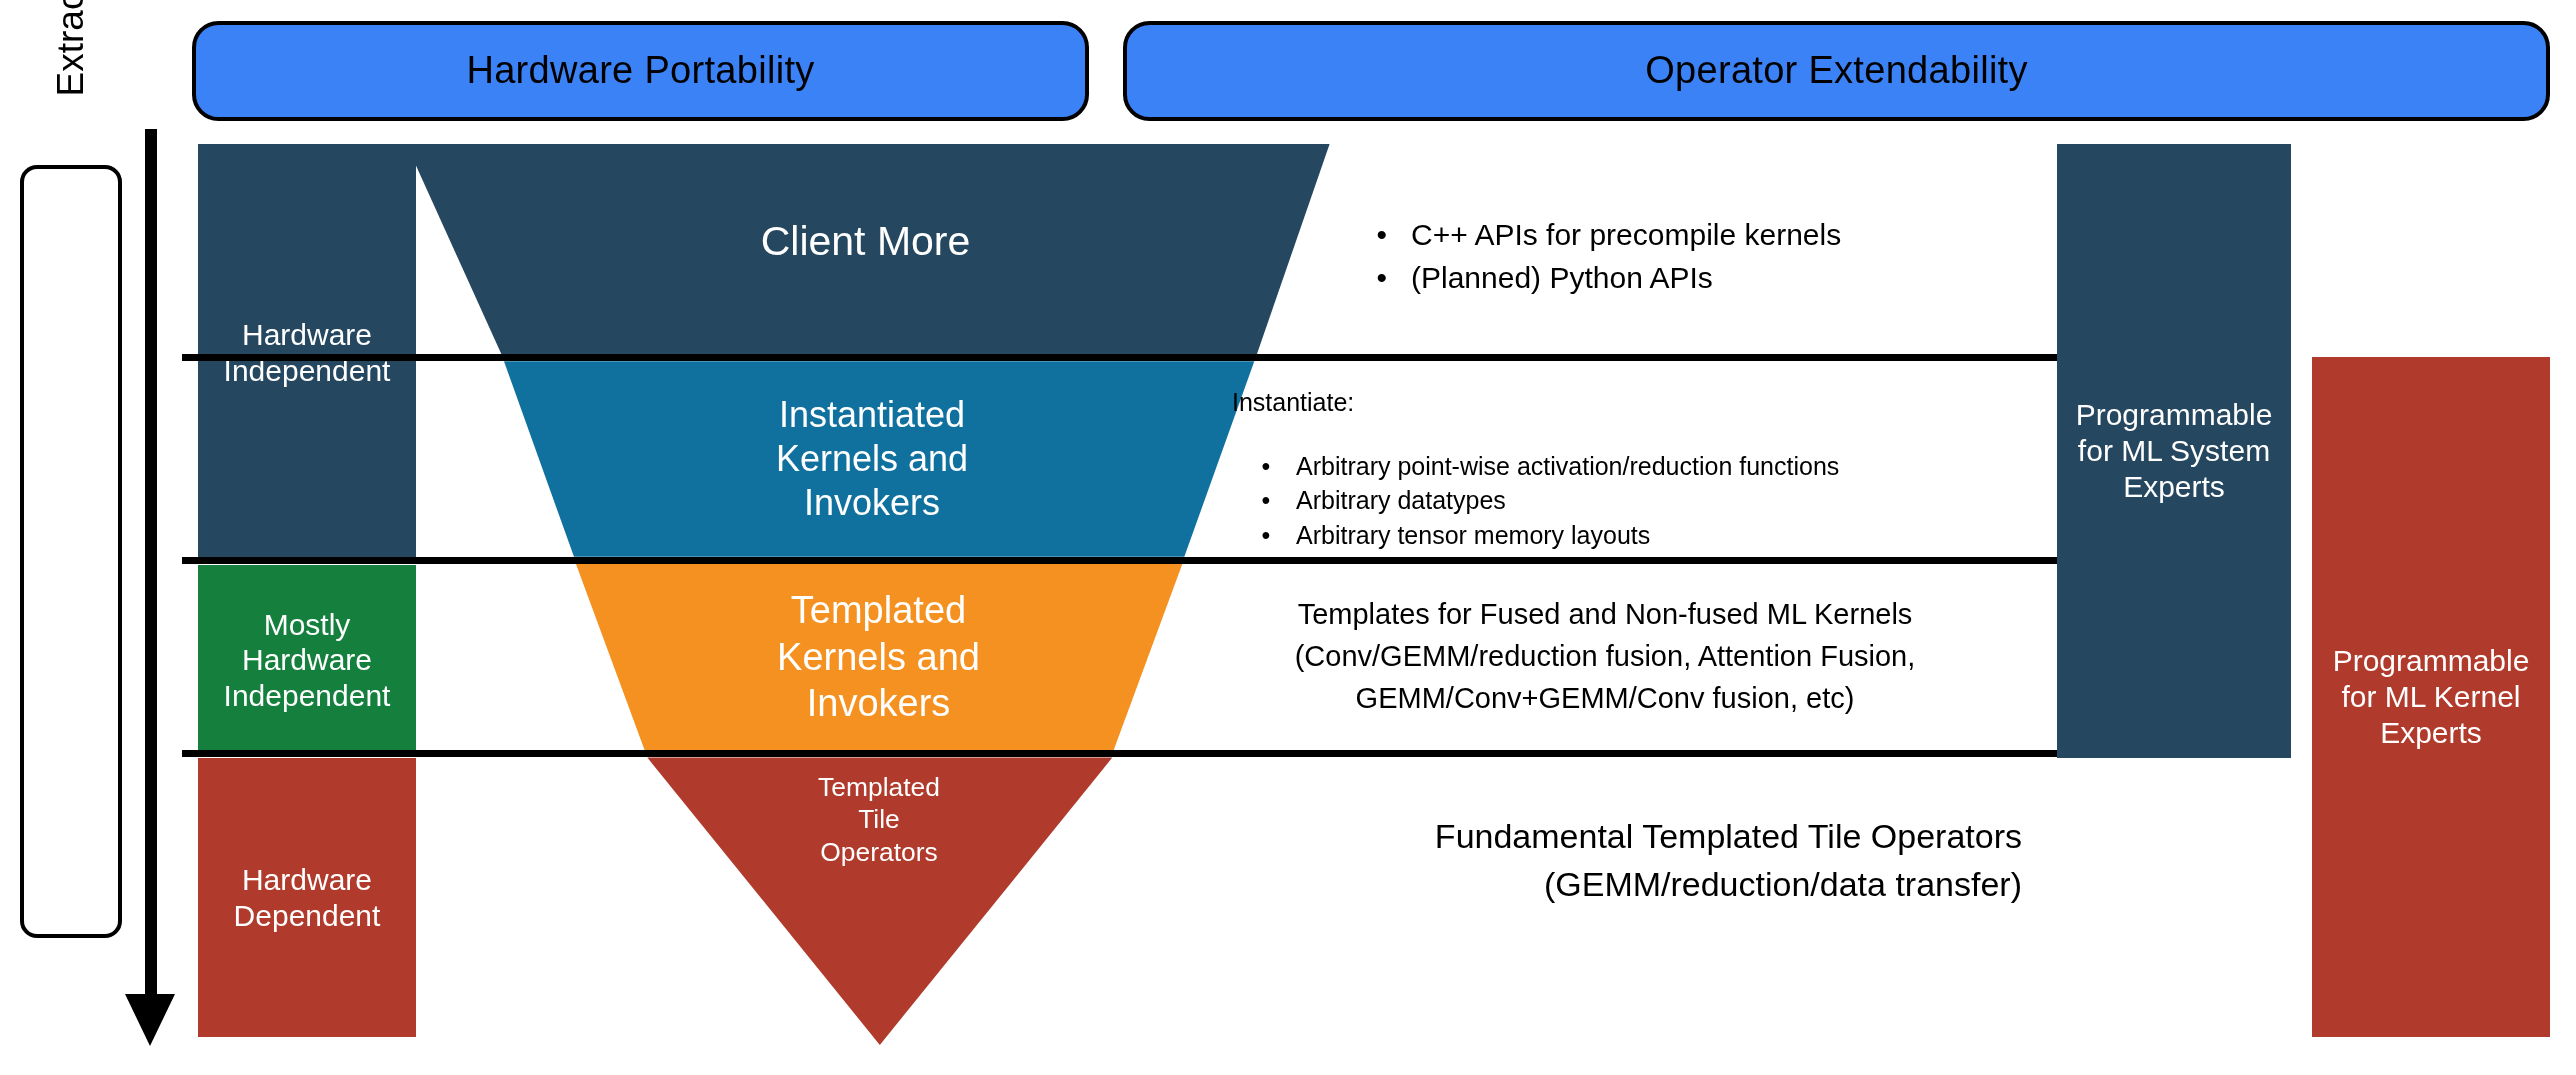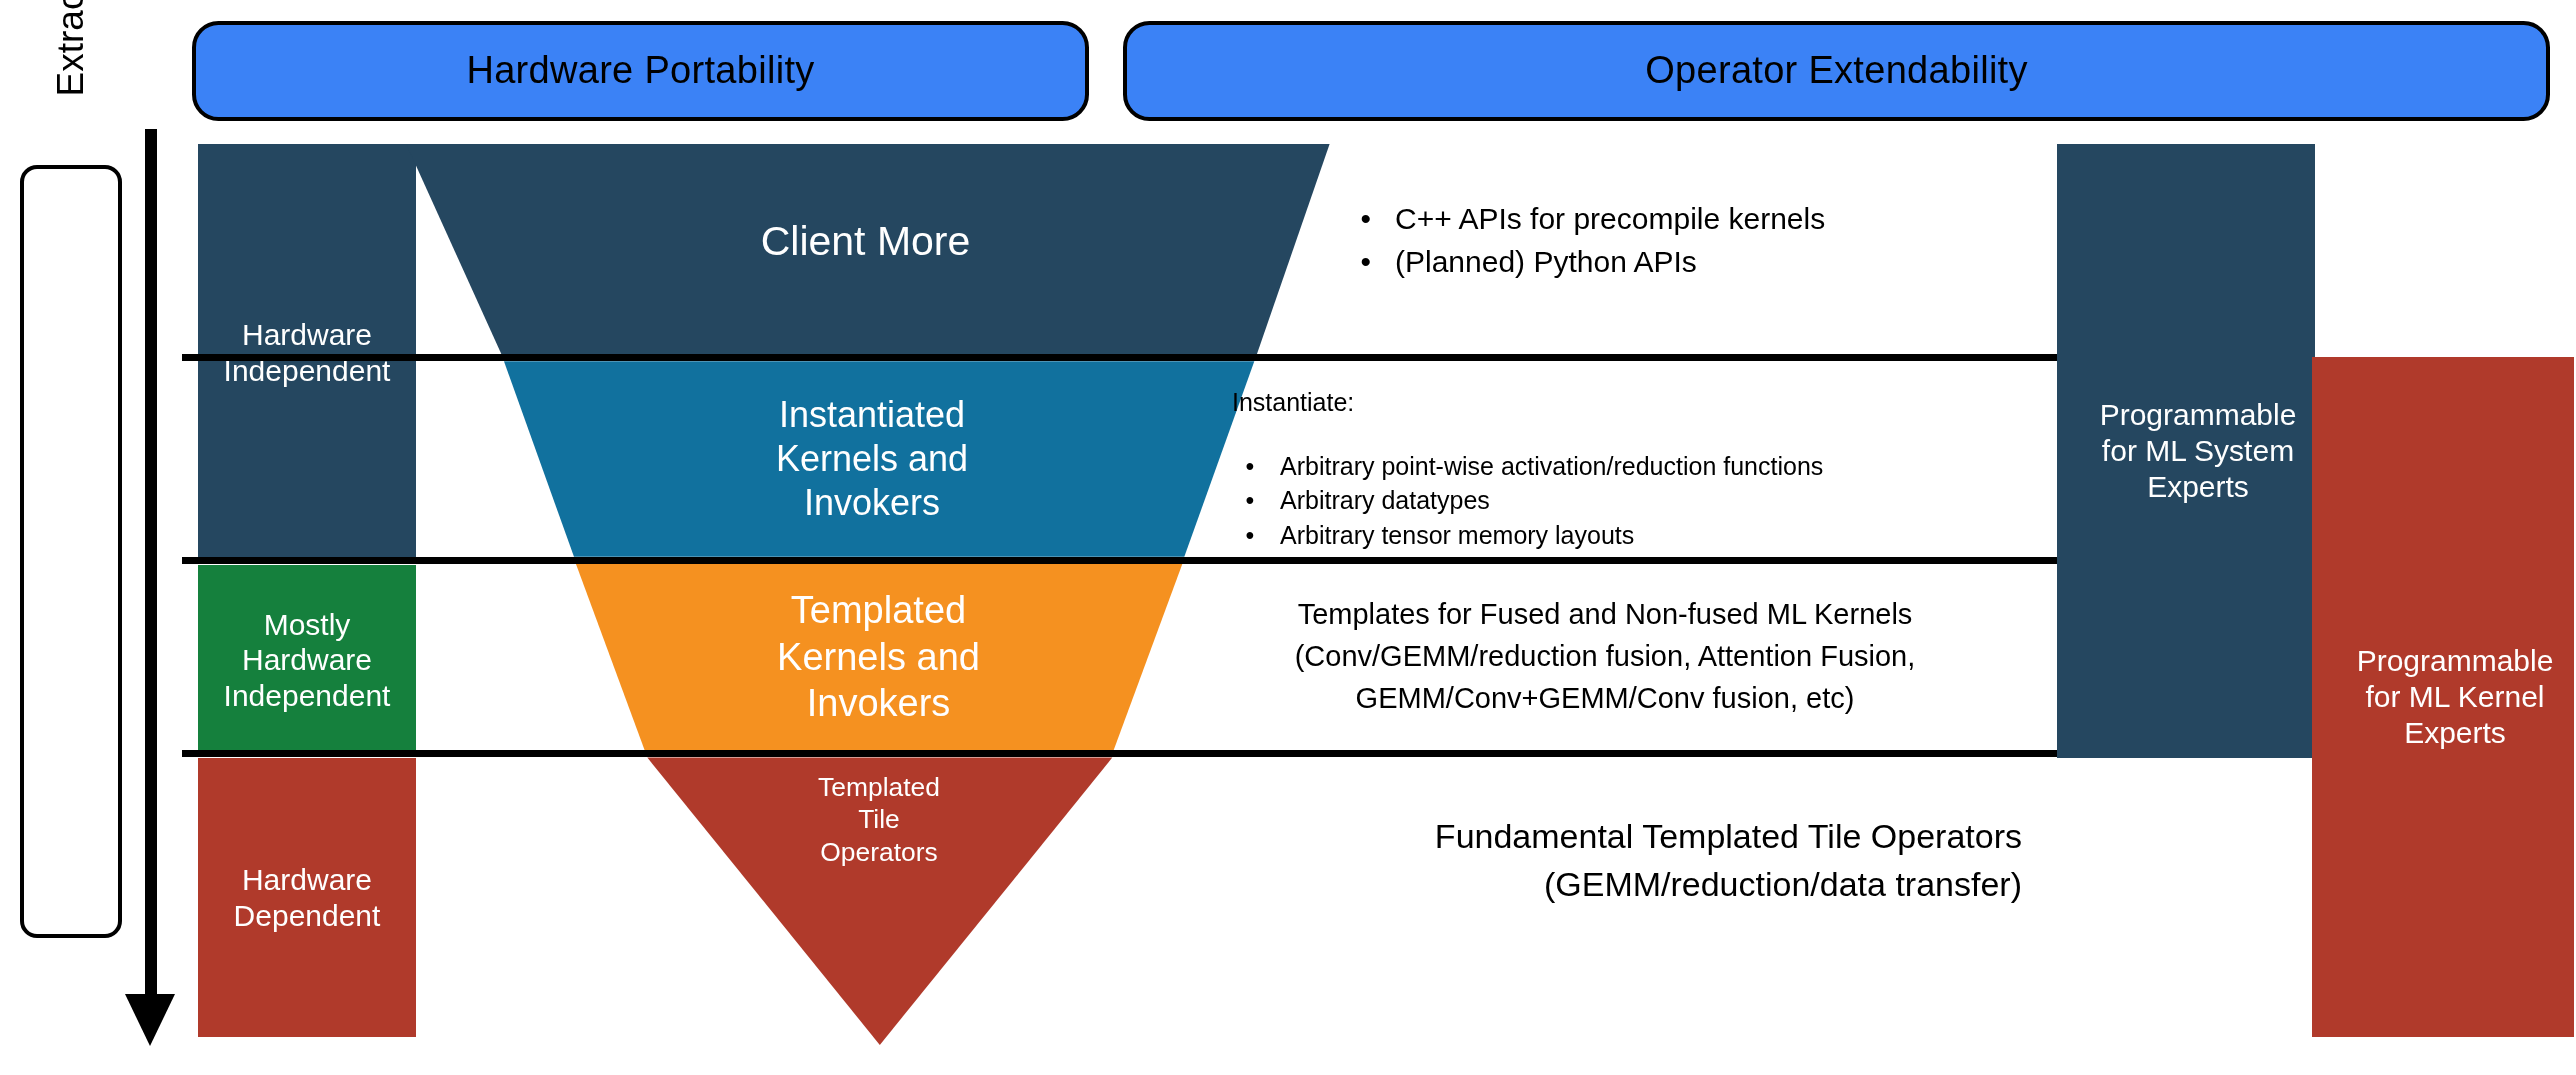--- a/index.html
+++ b/index.html
@@ -145,21 +145,21 @@
   }
   #desc-tmpl {
     left: 1169px; top: 593px; width: 872px;
     font-size: 29px; line-height: 1.45; text-align: center;
   }
   #desc-tile {
     left: 1110px; top: 812px; width: 912px;
     font-size: 34px; line-height: 1.42; text-align: right;
   }
   ul.bullets {
-    margin: 0;
+    margin: 16px;
     padding-left: 40px;
     list-style: none;
   }
   ul.bullets > li {
     position: relative;
     padding-left: 8px;
   }
   ul.bullets > li::before {
     content: "\2022";
     position: absolute;
@@ -171,21 +171,20 @@
   
   .rbar {
     position: absolute;
     display: flex;
     align-items: center;
     justify-content: center;
     text-align: center;
     color: #ffffff;
     font-size: 30px;
     line-height: 1.2;
-    padding-left: 24px;
   }
   #rbar-sys { left: 2057px; top: 144px;  width: 234px; height: 614px;  background: #254760; }
   #rbar-krn { left: 2312px; top: 357px;  width: 238px; height: 680px; background: #B03A2B; }
 </style>
 </head>
 <body>
 
 <div id="stage">
 
   <div id="banner-hw" class="banner">

